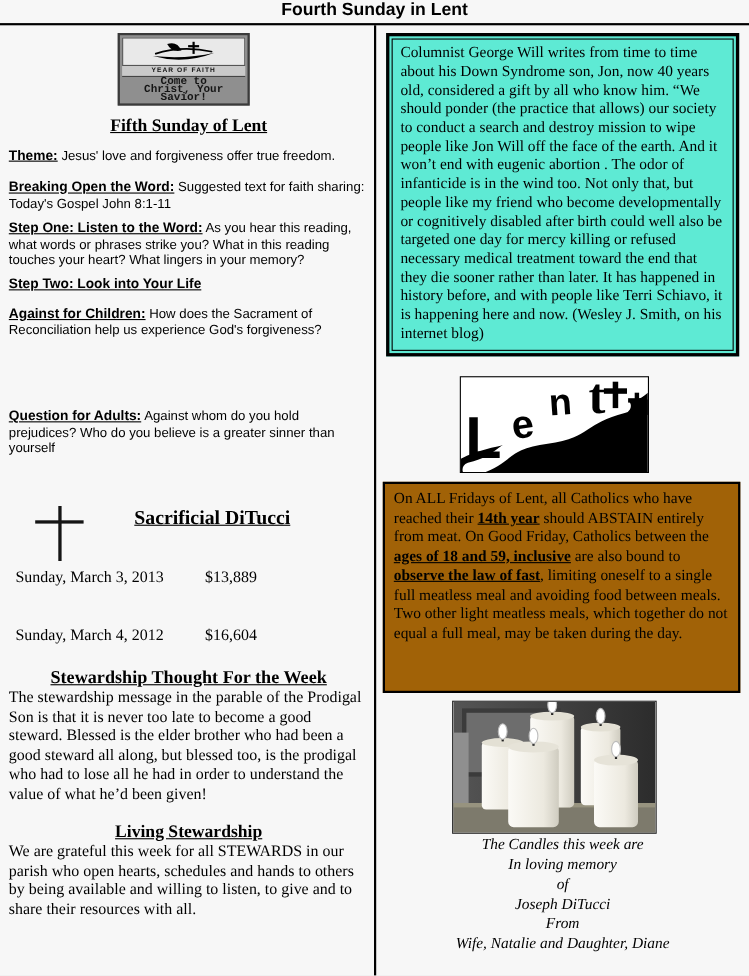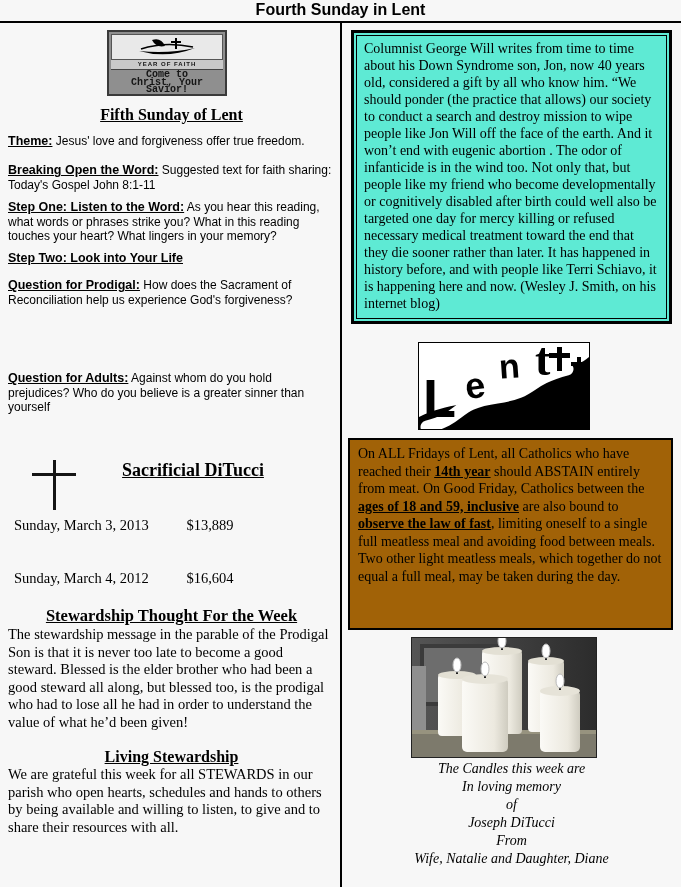--- a/index.html
+++ b/index.html
@@ -105,21 +105,21 @@
     <div class="abs sans-sec sec-step1">
       <span class="lbl">Step One: Listen to the Word:</span>
       <span>As you hear this reading, what words or phrases strike you? What in this reading touches your heart? What lingers in your memory?</span>
     </div>
 
     <div class="abs sans-sec sec-step2">
       <span class="lbl">Step Two: Look into Your Life</span>
     </div>
 
     <div class="abs sans-sec sec-qchild">
-      <span class="lbl">Question for Prodigal:</span>
+      <span class="lbl">Against for Children:</span>
       <span>How does the Sacrament of Reconciliation help us experience God's forgiveness?</span>
     </div>
 
 
     <div class="abs sans-sec sec-qadult">
       <span class="lbl">Question for Adults:</span>
       <span>Against whom do you hold prejudices? Who do you believe is a greater sinner than yourself</span>
     </div>
 
     <div class="abs sac-block">

